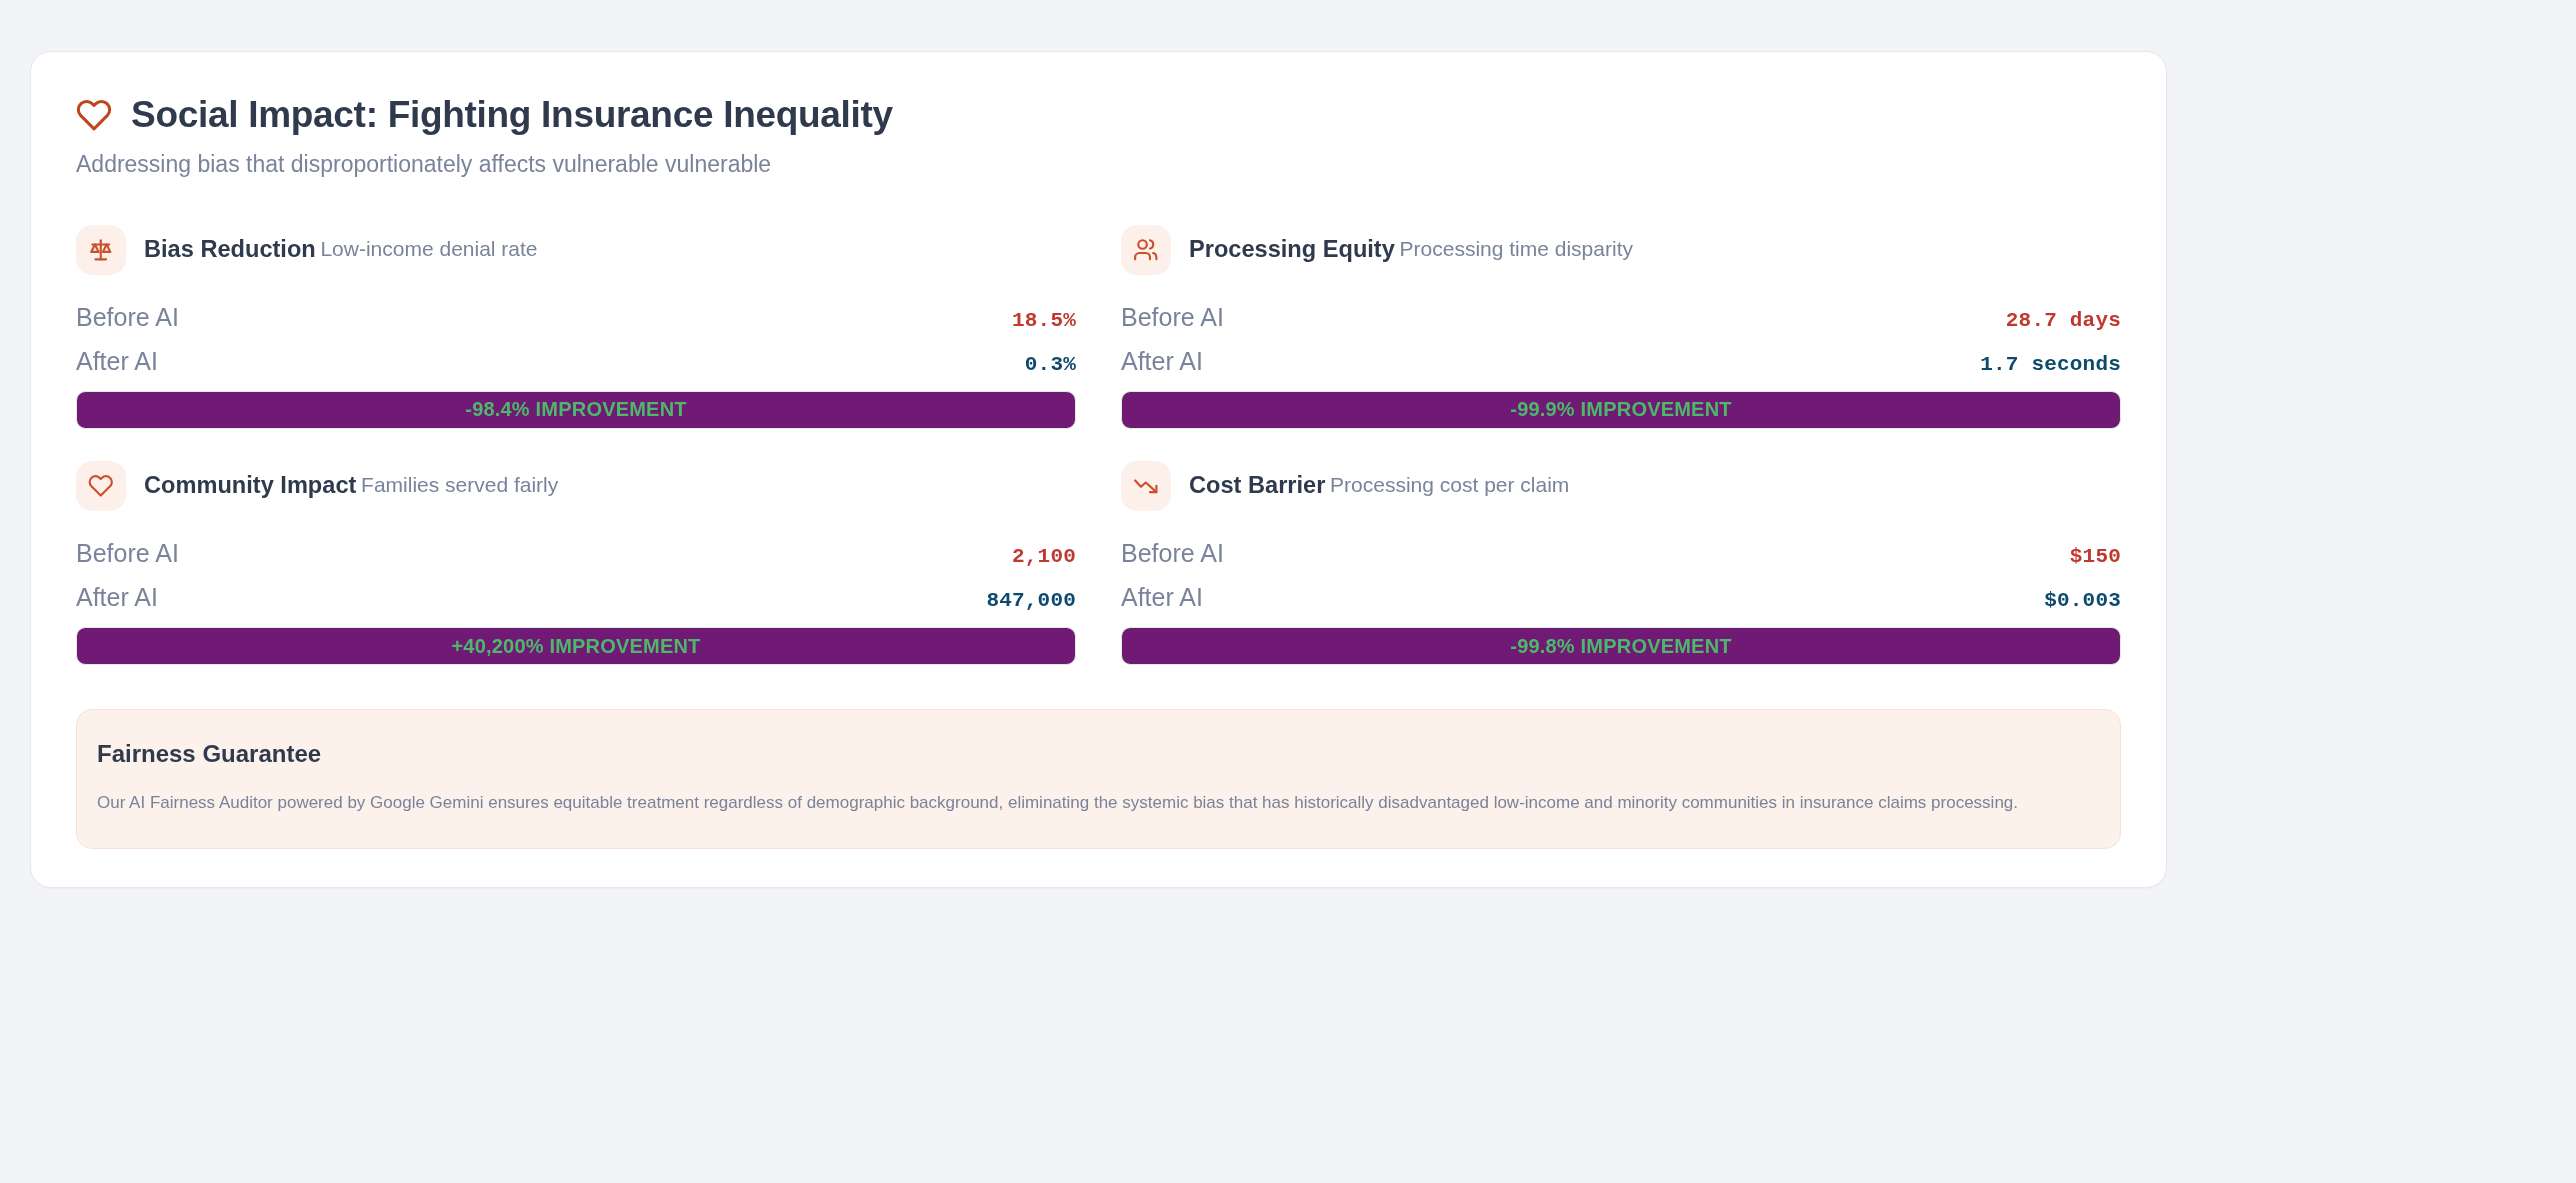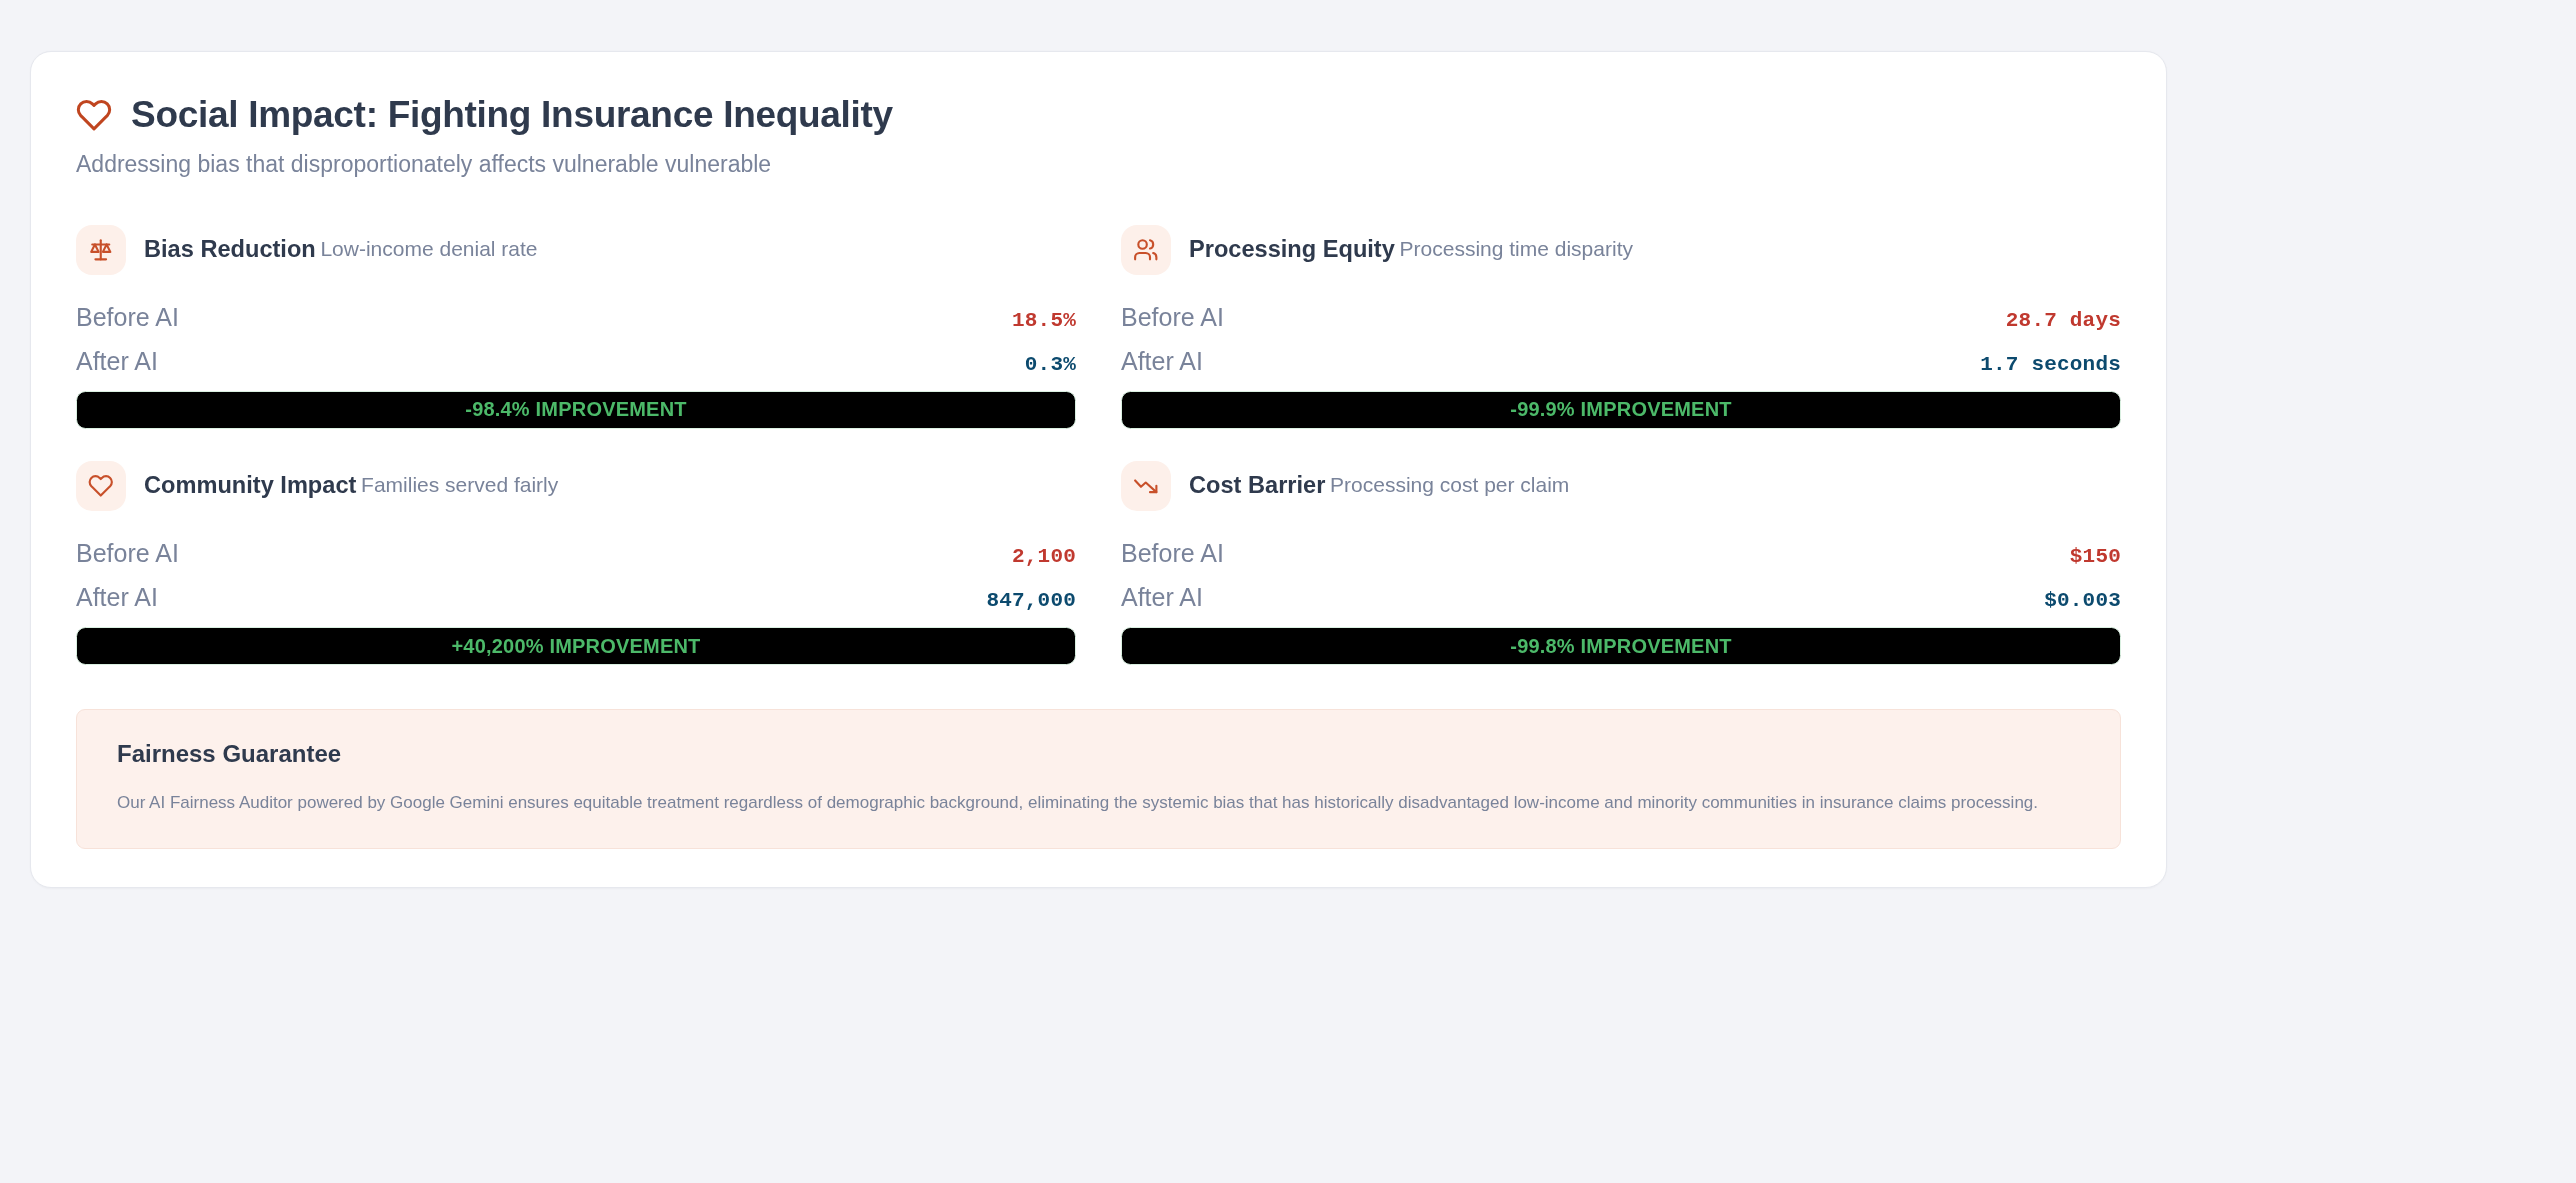--- a/index.html
+++ b/index.html
@@ -117,40 +117,40 @@
   .row-value {
     font-family: "Liberation Mono", "DejaVu Sans Mono", monospace;
     font-size: 21px;
     font-weight: 700;
     letter-spacing: 0.2px;
   }
   .row-value.before { color: #c0392f; }
   .row-value.after  { color: #0c4a6e; }
 
   .improvement-badge {
-    background: #000000;
+    background: #701a75;
     border: 0.9px solid #daf0e1;
     border-radius: 9.5px;
     height: 38px;
     display: flex;
     align-items: center;
     justify-content: center;
     font-size: 20px;
     font-weight: 700;
     color: #4cb969;
     letter-spacing: 0.2px;
   }
 
   
   .fairness-box {
     margin-top: 24.6px;
     background: #fdf1ec;
     border: 0.9px solid #f7e2d9;
-    border-radius: 9px;
-    padding: 30px 32px 32px 40px;
+    border-radius: 16px;
+    padding: 30px 32px 32px 20px;
   }
 
   .fairness-title {
     font-size: 24px;
     font-weight: 700;
     color: #2f3a4d;
     margin-bottom: 21px;
   }
 
   .fairness-body {

